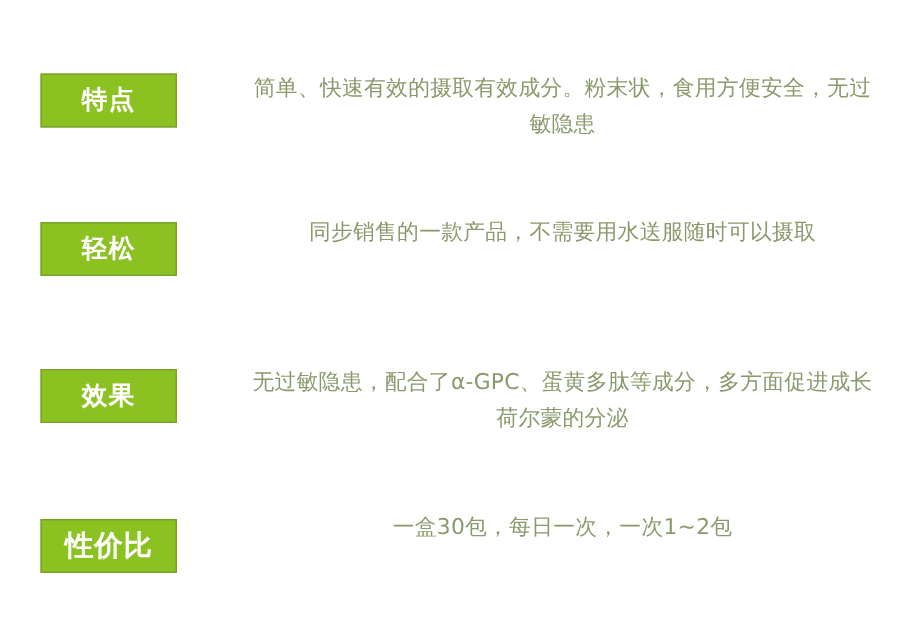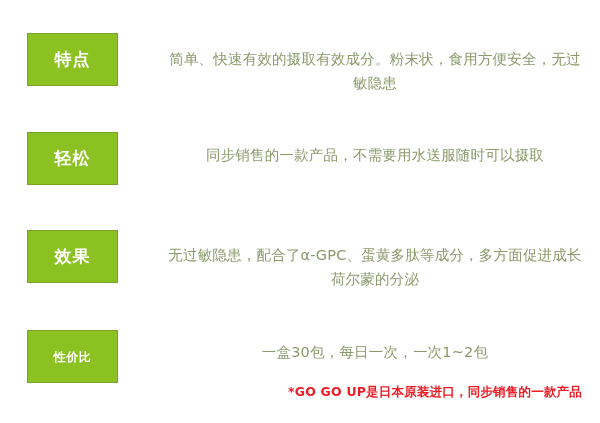--- a/index.html
+++ b/index.html
@@ -45,38 +45,38 @@
     width: 600px;
   }
   .row-0 { top: 33px; }
   .row-1 { top: 132px; }
   .row-2 { top: 230px; }
   .row-3 { top: 330px; }
 
   .chip {
     position: absolute;
     left: 27px;
-    top: 0;
+    top: 16px;
     width: 91px;
-    height: 53px;
+    height: 36px;
     box-sizing: border-box;
     background: #8cc122;
     border: 1px solid #79a12c;
     display: flex;
     align-items: center;
     justify-content: center;
     color: #ffffff;
     font-size: 17px;
     font-weight: bold;
     letter-spacing: 1px;
     line-height: 1;
   }
   .chip.wide {
     width: 91px;
-    font-size: 12px;
+    font-size: 19px;
     letter-spacing: 0.5px;
   }
 
   .body-text {
     position: absolute;
     left: 165px;
     width: 420px;
     color: #8a9a6b;
     font-size: 14.5px;
     line-height: 24px;
@@ -121,17 +121,16 @@
       <div class="body-text body-2">无过敏隐患，配合了α-GPC、蛋黄多肽等成分，多方面促进成长荷尔蒙的分泌</div>
     </div>
 
     <div class="row row-3">
       <div class="chip wide">性价比</div>
       <div class="body-text body-3">一盒30包，每日一次，一次1~2包</div>
     </div>
 
   </div>
 
-  <div class="footnote">*GO GO UP是日本原装进口，同步销售的一款产品</div>
 
   <div class="watermark-line"></div>
 
 </div>
 
 </body></html>

